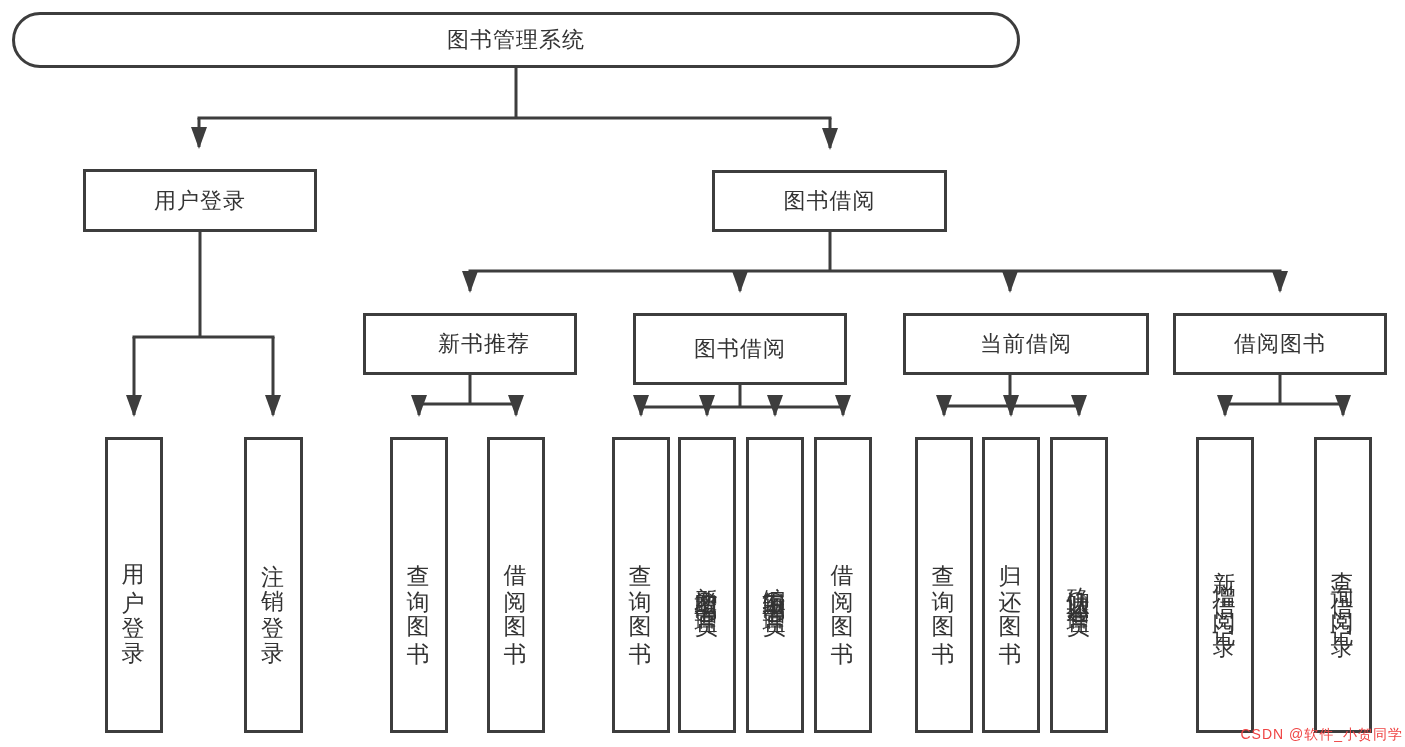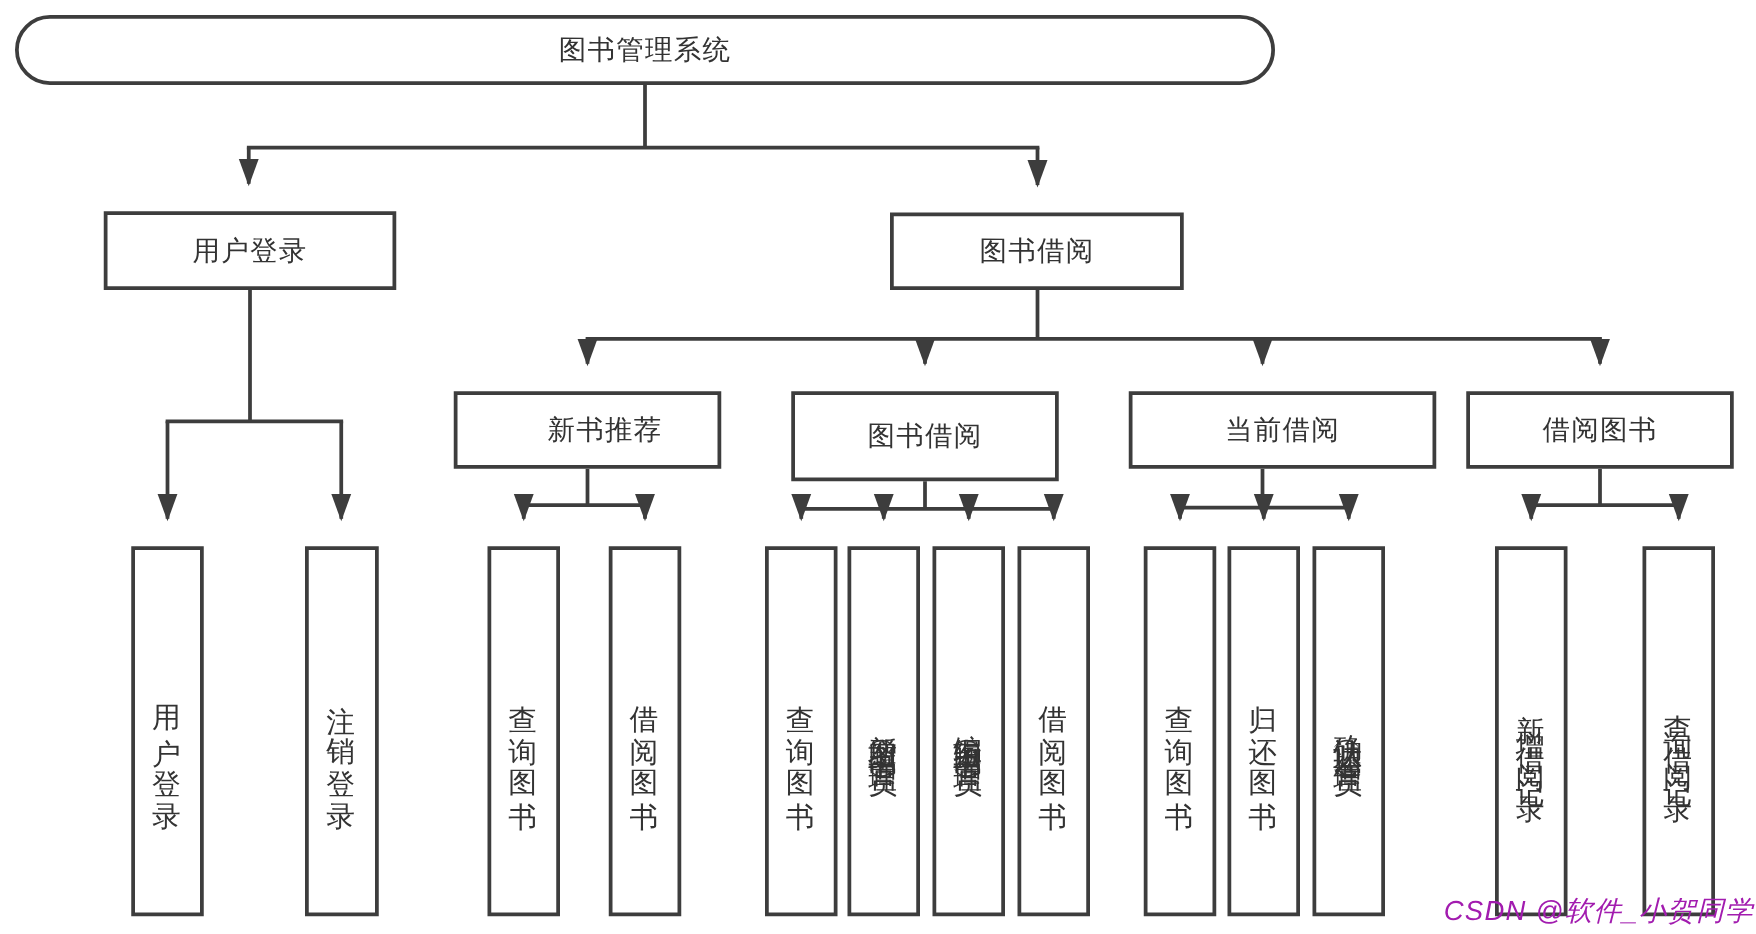--- a/index.html
+++ b/index.html
@@ -21,22 +21,22 @@
     text-orientation:mixed;
     white-space:nowrap;
   }
   .sp-wide  .vtext { letter-spacing:26px; padding-top:26px; }
   .sp-med   .vtext { letter-spacing:13px; padding-top:13px; }
   .sp-tight .vtext { letter-spacing:4px;  padding-top:4px;  }
   svg.wires { position:absolute; left:0; top:0; pointer-events:none; }
   svg.wires line { stroke:#3d3d3d; stroke-width:3; }
   .watermark {
     position:absolute; right:2px; bottom:3px;
-    font-size:22px; color:#a21caf; letter-spacing:1px;
-    white-space:nowrap; z-index:5;font-style:italic;
+    font-size:14px; color:#ef4444; letter-spacing:1px;
+    white-space:nowrap; z-index:5;
   }
 </style>
 </head>
 <body>
 
 <div class="stage">
 
   <svg class="wires" width="1405" height="747" viewBox="0 0 1405 747">
     <defs>
       <marker id="ah" viewBox="0 -10 24 20" markerWidth="24" markerHeight="20" refX="20" refY="0" orient="auto" markerUnits="userSpaceOnUse">

